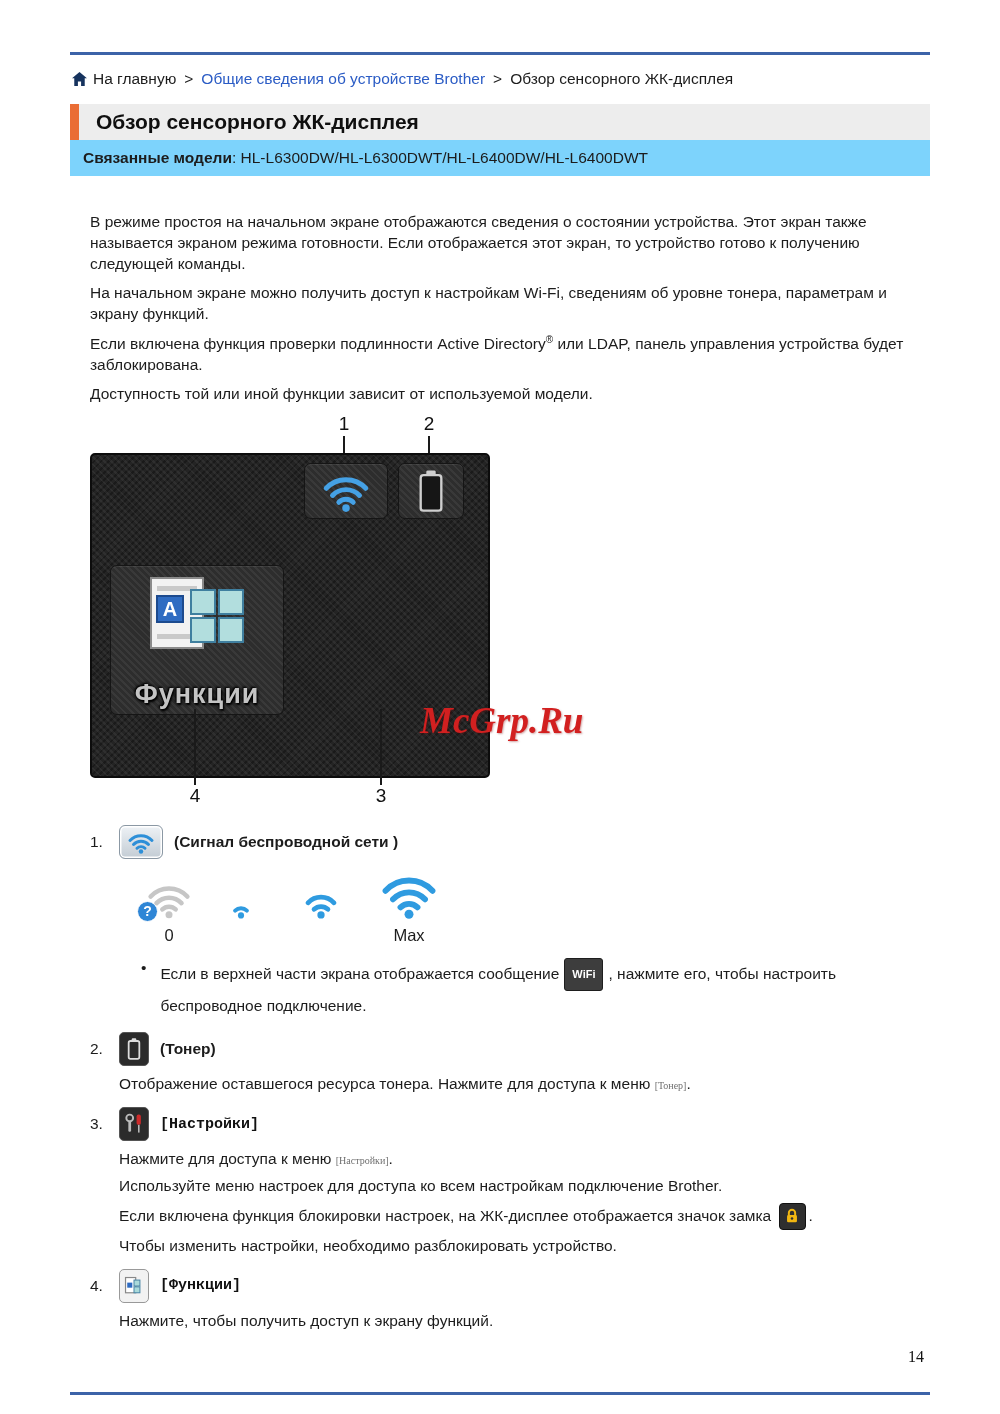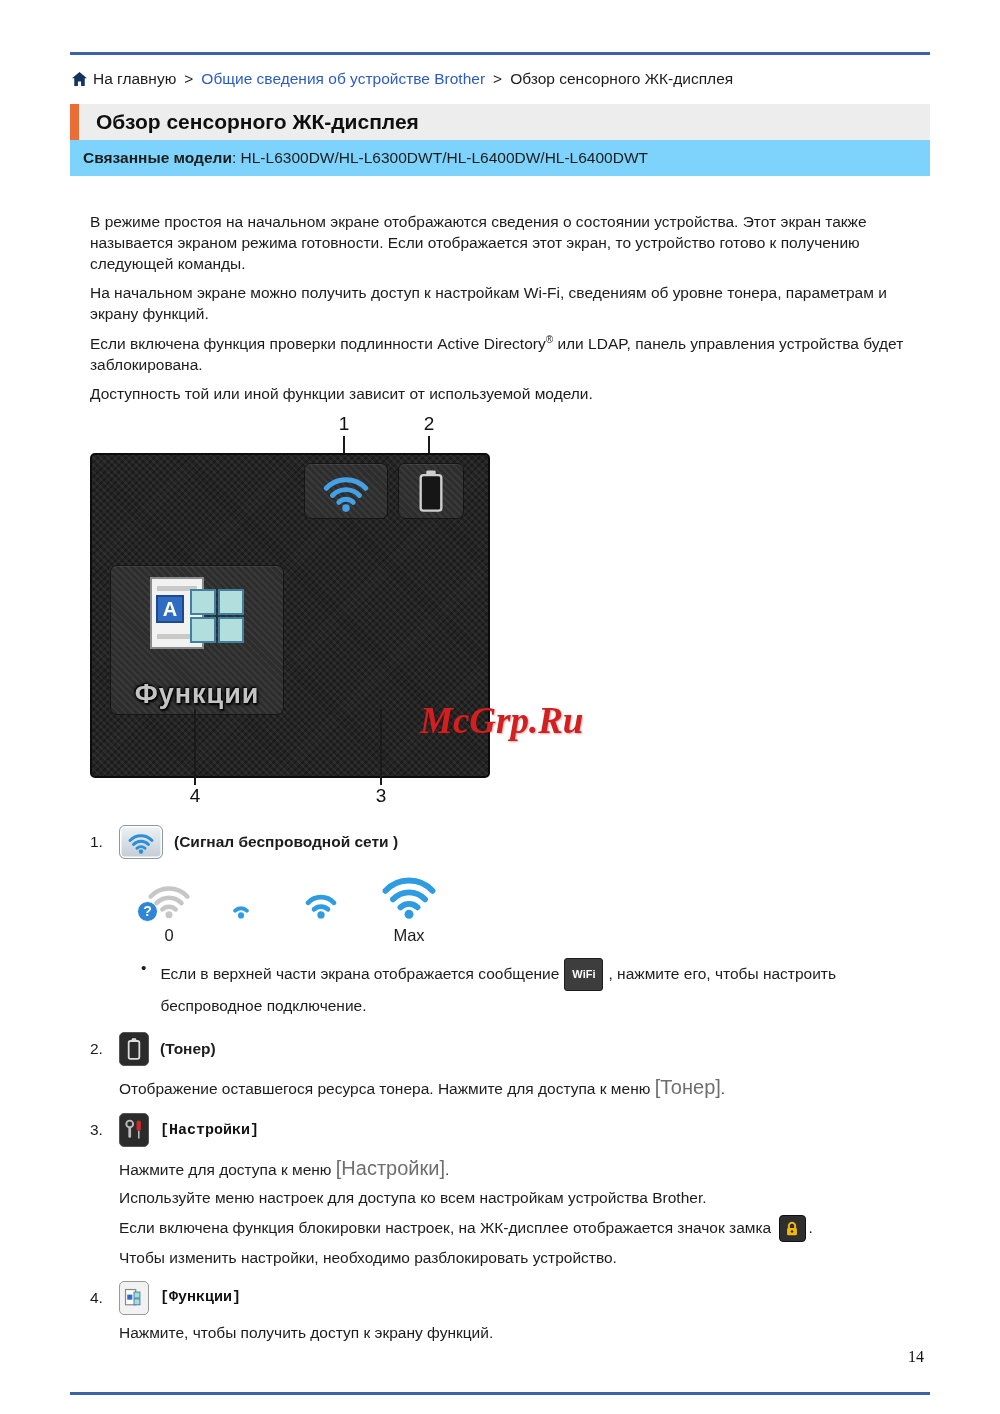--- a/index.html
+++ b/index.html
@@ -74,21 +74,21 @@
   }
 
   
   .item { margin-top: 12px; }
   .item-head { display: flex; align-items: center; gap: 11px; font-size: 15.5px; }
   .item-num { width: 18px; }
   .item-title { font-weight: bold; }
   .mono-label { font-family: "Liberation Mono", monospace; font-weight: bold; font-size: 15px; color: #111; }
   .item-body { margin-left: 29px; margin-top: 8px; font-size: 15.5px; line-height: 1.35; }
   .item-body p { margin-bottom: 6px; }
-  .mono-ref { font-family: Liberation Sans, sans-serif; color: #6e6e6e; font-size: 20px; }
+  .mono-ref { font-family: Liberation Serif, serif; color: #6e6e6e; font-size: 10px; }
 
   .icon-chip { display: flex; align-items: center; justify-content: center; flex: none; }
   .wifi-btn-small {
     width: 44px; height: 34px; border-radius: 6px;
     background: linear-gradient(#eef2f6, #c3ccd4); border: 1px solid #8b98a4;
     box-shadow: inset 0 0 0 1.5px #ffffff;
   }
   .dark-chip { width: 30px; height: 34px; background: #2b2b2b; border: 1px solid #555; border-radius: 5px; }
   .light-chip { width: 30px; height: 34px; background: #f2f2f2; border: 1px solid #999; border-radius: 5px; }
 
@@ -300,21 +300,21 @@
             <circle cx="9" cy="8" r="4" fill="none" stroke="#bbbbbb" stroke-width="2.2"></circle>
             <rect x="7.4" y="11" width="3.2" height="13" rx="1.4" fill="#bbbbbb"></rect>
             <rect x="17" y="4" width="5" height="12" rx="2.2" fill="#cc2a2a"></rect>
             <rect x="18.7" y="16" width="1.8" height="9" fill="#bbbbbb"></rect>
           </svg>
         </span>
         <span class="mono-label">[Настройки]</span>
       </div>
       <div class="item-body">
         <p><span>Нажмите для доступа к меню </span><span class="mono-ref">[Настройки]</span><span>.</span></p>
-        <p>Используйте меню настроек для доступа ко всем настройкам устройства Brother.</p>
+        <p>Используйте меню настроек для доступа ко всем настройкам подключение Brother.</p>
         <p><span>Если включена функция блокировки настроек, на ЖК-дисплее отображается значок замка </span><span class="lock-inline">
               <svg viewBox="0 0 20 20" width="18" height="18">
                 <path d="M6.5 9 V6.5 a3.5 3.5 0 0 1 7 0 V9" fill="none" stroke="#f2b711" stroke-width="2.2"></path>
                 <rect x="4.5" y="9" width="11" height="8" rx="1.5" fill="#f2b711"></rect>
                 <circle cx="10" cy="12.8" r="1.4" fill="#2f2f2f"></circle>
               </svg>
             </span><span>.</span></p>
         <p>Чтобы изменить настройки, необходимо разблокировать устройство.</p>
       </div>
     </div>

